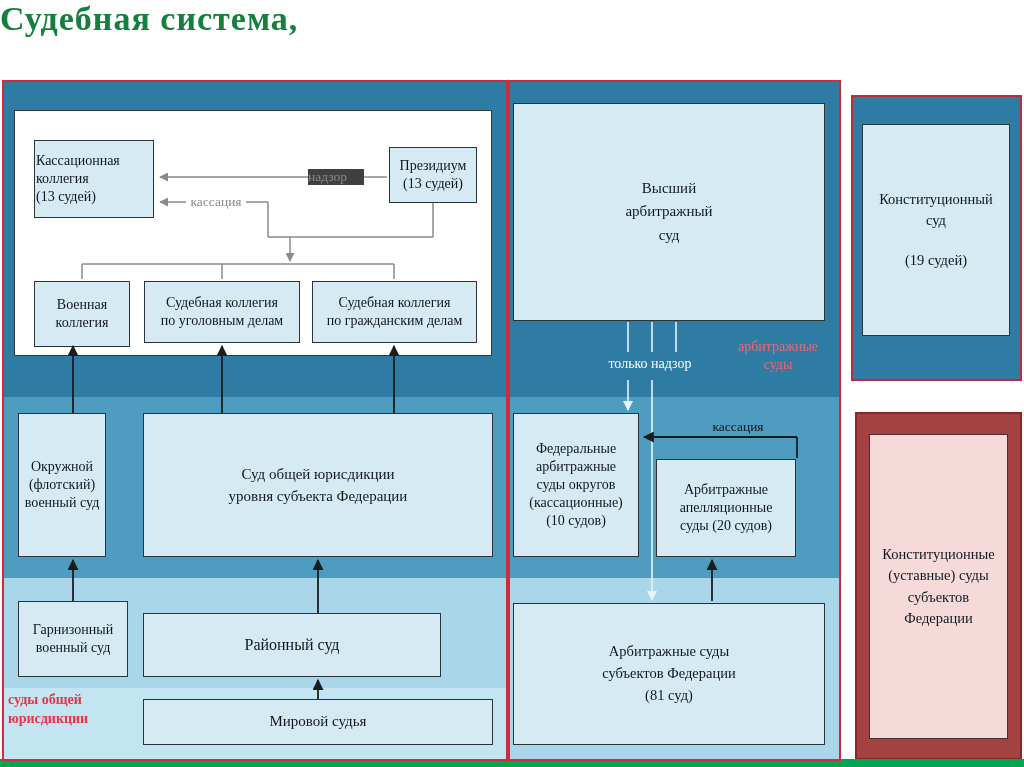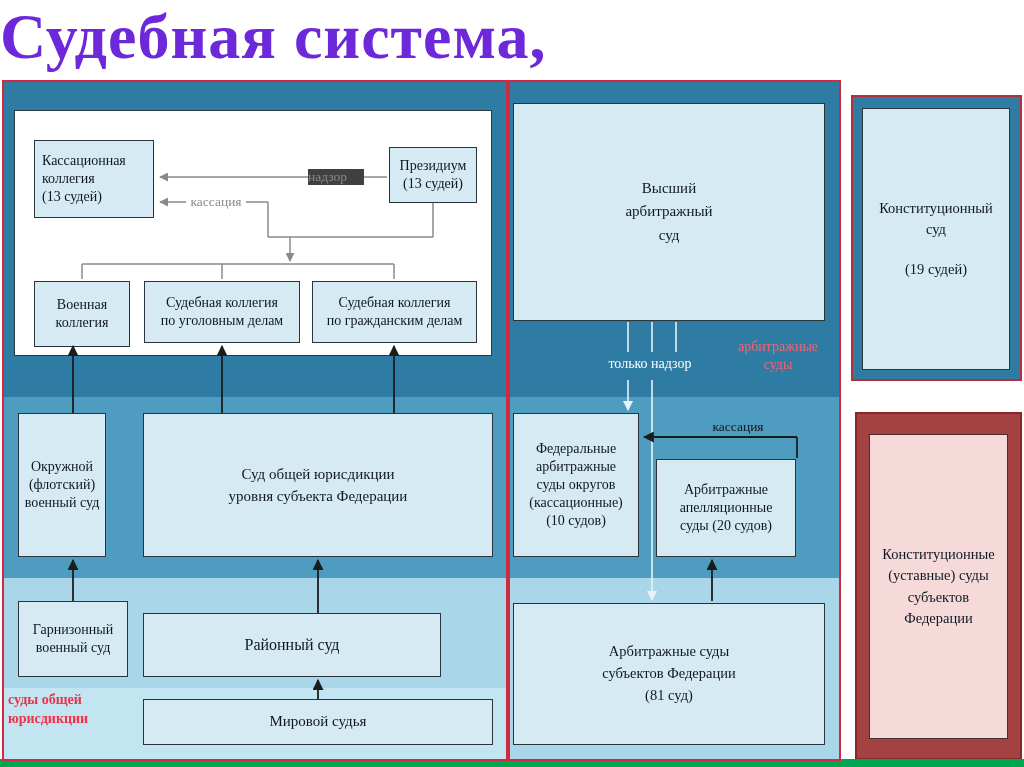--- a/index.html
+++ b/index.html
@@ -12,47 +12,47 @@
 
   .box { position:absolute; z-index:4; display:flex; align-items:center; justify-content:center;
          text-align:center; white-space:pre-line; background:#d6eaf4; border:1px solid #2b333b;
          color:#0f1822; font-size:14px; line-height:1.28; }
 
   .lbl { position:absolute; z-index:7; white-space:pre-line; font-size:13.5px; }
 
   svg.overlay { position:absolute; left:0; top:0; z-index:6; pointer-events:none; }
 
   #title { position:absolute; left:0; top:4; width:1024; text-align:center; z-index:1;
-           font-size:64px; font-weight:bold; letter-spacing:1px; color:#6d28d9; }
+           font-size:34px; font-weight:bold; letter-spacing:1px; color:#15803d; }
 
   
   #bandL1 { left:2px; top:80px;  width:506px; height:317px; background:#2e7ba4; }
   #bandL2 { left:2px; top:397px; width:506px; height:181px; background:#4f9cc1; }
   #bandL3 { left:2px; top:578px; width:506px; height:110px; background:#a9d7e9; }
   #bandL4 { left:2px; top:688px; width:506px; height:73px;  background:#c3e5f2; }
   #borderL { left:2px; top:80px; width:506px; height:681px; }
 
   
   #bandM1 { left:508px; top:80px;  width:333px; height:317px; background:#2e7ba4; }
   #bandM2 { left:508px; top:397px; width:333px; height:181px; background:#4f9cc1; }
   #bandM3 { left:508px; top:578px; width:333px; height:183px; background:#a9d7e9; }
   #borderM { left:508px; top:80px; width:333px; height:681px; }
 
   
   #r1outer { left:851px; top:95px;  width:171px; height:286px; background:#2e7ba4; border:2px solid #b52e3c; z-index:1; }
-  #r1inner { left:862px; top:108px; width:148px; height:262px; font-size:14.5px; line-height:1.4; }
+  #r1inner { left:862px; top:124px; width:148px; height:212px; font-size:14.5px; line-height:1.4; }
   #r2outer { left:855px; top:412px; width:167px; height:348px; background:#a34242; border:2px solid #8c2626; z-index:1; }
   #r2inner { left:869px; top:434px; width:139px; height:305px; background:#f6dada; border:1px solid #463030; font-size:14.5px; line-height:1.45; }
 
   #greenbar { left:0; top:759px; width:1024px; height:8px; background:#00a651; z-index:1; position:absolute; }
 
   
   #supreme { left:14px; top:110px; width:478px; height:246px; background:#ffffff; border:1.5px solid #2b3b46; z-index:3; position:absolute; }
   #supremeTitle { position:absolute; left:14px; top:116px; width:478px; text-align:center; font-weight:bold; font-size:15px; z-index:4; }
-  #kass      { left:34px;  top:140px; width:120px; height:78px; justify-content:flex-start; text-align:left; padding-left:7px; }
+  #kass      { left:34px;  top:140px; width:120px; height:78px; justify-content:flex-start; text-align:left; padding-left:1px; }
   #presidium { left:389px; top:147px; width:88px;  height:56px; }
   #voen      { left:34px;  top:281px; width:96px;  height:66px; }
   #ugol      { left:144px; top:281px; width:156px; height:62px; }
   #grazh     { left:312px; top:281px; width:165px; height:62px; }
 
   #okruzh    { left:18px;  top:413px; width:88px; height:144px; }
   #sudobshei { left:143px; top:413px; width:350px; height:144px; font-size:15px; line-height:1.5; }
   #garnizon  { left:18px;  top:601px; width:110px; height:76px; }
   #rayon     { left:143px; top:613px; width:298px; height:64px; font-size:16px; }
   #mirovoi   { left:143px; top:699px; width:350px; height:46px; font-size:15px; }

